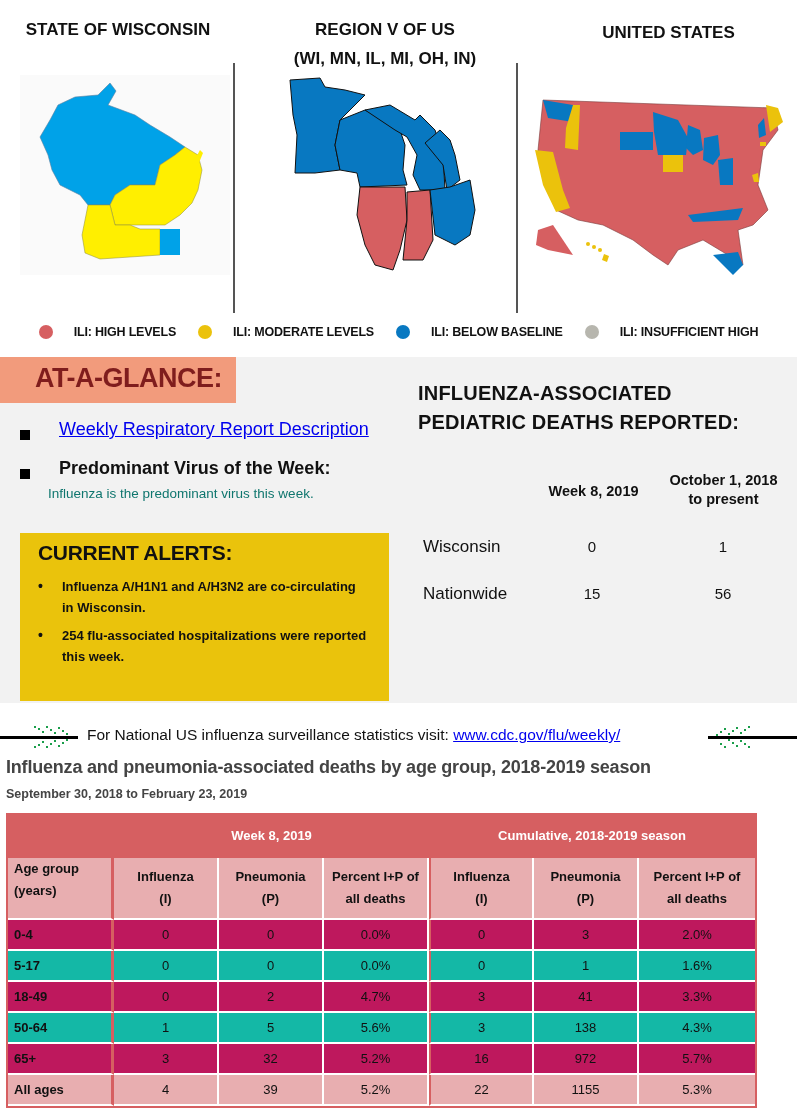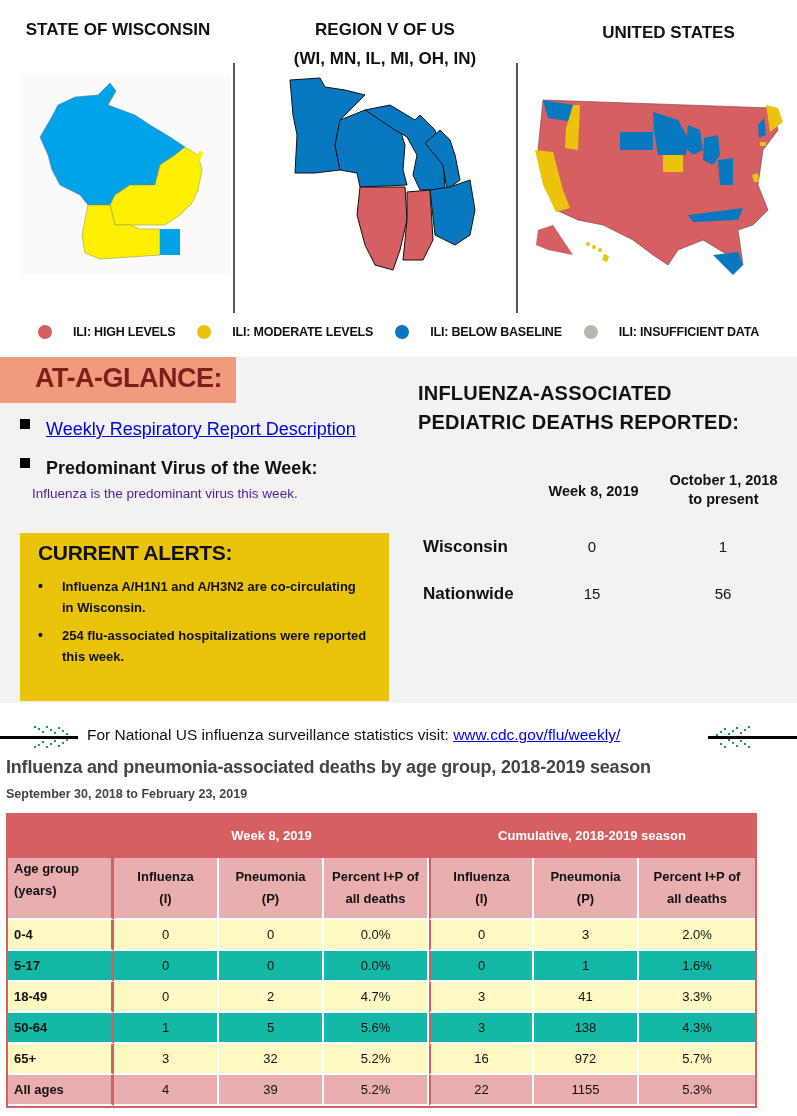--- a/index.html
+++ b/index.html
@@ -14,35 +14,35 @@
 
   .legend { position: absolute; top: 321px; left: 0; width: 797px; height: 22px; display: flex; justify-content: center; gap: 22px; align-items: center; }
   .legend-item { display: flex; align-items: center; gap: 21px; font-size: 12.5px; font-weight: bold; letter-spacing: -0.2px; }
   .dot { width: 14px; height: 14px; border-radius: 50%; display: inline-block; }
 
   
   .glance { position: absolute; left: 0; top: 357px; width: 797px; height: 346px; background: #f2f2f2; }
   .glance-tab { position: absolute; left: 0; top: 0; width: 236px; height: 46px; background: #f29b7c; }
   .glance-tab span { position: absolute; left: 35px; top: 6px; font-size: 27px; font-weight: bold; letter-spacing: -0.5px; color: #7f1d1d; }
 
-  .bullet-row { position: absolute; left: 20px; display: flex; align-items: flex-start; }
+  .bullet-row { position: absolute; left: 20px; display: flex; align-items: flex-end; gap: 13px; }
   .sq { width: 10px; height: 10px; background: #000; margin-right: 16px; }
   .link { color: #0000ee; text-decoration: underline; font-size: 18px; }
   .bold-item { font-size: 18px; font-weight: bold; }
-  .sub-text { position: absolute; left: 32px; top: 129px; font-size: 13.5px; color: #4c1d95; }
+  .sub-text { position: absolute; left: 48px; top: 129px; font-size: 13.5px; color: #0f766e; }
 
   .alerts { position: absolute; left: 20px; top: 176px; width: 369px; height: 168px; background: #eac30c; }
   .alerts h2 { position: absolute; left: 18px; top: 8px; font-size: 21px; font-weight: bold; letter-spacing: -0.3px; }
   .alerts ul { position: absolute; left: 18px; top: 43px; width: 330px; list-style: none; }
   .alerts li { position: relative; padding-left: 24px; font-size: 13px; font-weight: bold; line-height: 21px; margin-bottom: 7px; }
   .alerts li::before { content: "•"; position: absolute; left: 0; top: 0; font-size: 14px; }
 
   .ped-title { position: absolute; left: 418px; top: 22px; font-size: 20px; font-weight: bold; line-height: 29px; letter-spacing: 0.2px; }
   .ped-col { position: absolute; font-size: 14.5px; font-weight: bold; text-align: center; line-height: 19px; }
-  .ped-row-label { position: absolute; left: 423px; font-size: 17px; font-weight: bold; }
+  .ped-row-label { position: absolute; left: 423px; font-size: 17px; font-weight: normal; }
   .ped-val { position: absolute; font-size: 15px; text-align: center; width: 60px; }
 
   
   .cdc-line { position: absolute; left: 0; top: 724px; width: 797px; height: 26px; }
   .cdc-bar-left { position: absolute; left: 0; top: 12px; width: 78px; height: 3px; background: #000; }
   .cdc-bar-right { position: absolute; left: 708px; top: 12px; width: 89px; height: 3px; background: #000; }
   .cdc-text { position: absolute; left: 87px; top: 2px; font-size: 15.5px; font-weight: normal; white-space: nowrap; }
   .cdc-text a { color: #0000ee; text-decoration: underline; }
   .sparkle { position: absolute; top: 0; }
 
@@ -58,21 +58,21 @@
   .c1 { width: 105px; }
   .c2 { width: 105px; }
   .c3 { width: 105px; }
   .c4 { width: 105px; border-left: 2px solid #d65f61; }
   .c5 { width: 105px; }
   .c6 { width: 116px; }
   .head-top { height: 45px; background: #d65f61; }
   .head-top .tcell { border: none; color: #fff; font-weight: bold; font-size: 13px; }
   .head-sub .tcell { height: 62px; background: #e8aeb0; font-weight: bold; line-height: 22px; flex-direction: column; }
   .head-sub .c0 { align-items: flex-start; }
-  .r-even .tcell { background: #fef9c3; }
+  .r-even .tcell { background: #be185d; }
   .r-odd .tcell { background: #14b8a6; }
   .r-total .tcell { background: #e8aeb0; }
   .body-row .tcell { height: 31px; }
 </style>
 </head>
 <body>
 
 <div class="maps">
   <div class="map-title" style="left:0;top:16px;width:236px;">STATE OF WISCONSIN</div>
   <div class="map-title" style="left:240px;top:16px;width:290px;">REGION V OF US</div>
@@ -133,21 +133,21 @@
     <div class="legend-item">
       <span class="dot" style="background:#ebc20c"></span>
       <span>ILI: MODERATE LEVELS</span>
     </div>
     <div class="legend-item">
       <span class="dot" style="background:#0878c1"></span>
       <span>ILI: BELOW BASELINE</span>
     </div>
     <div class="legend-item">
       <span class="dot" style="background:#b7b6ae"></span>
-      <span>ILI: INSUFFICIENT DATA</span>
+      <span>ILI: INSUFFICIENT HIGH</span>
     </div>
   </div>
 </div>
 
 <div class="glance">
   <div class="glance-tab">
     <span>AT-A-GLANCE:</span>
   </div>
 
   <div class="bullet-row" style="top:62px;">

